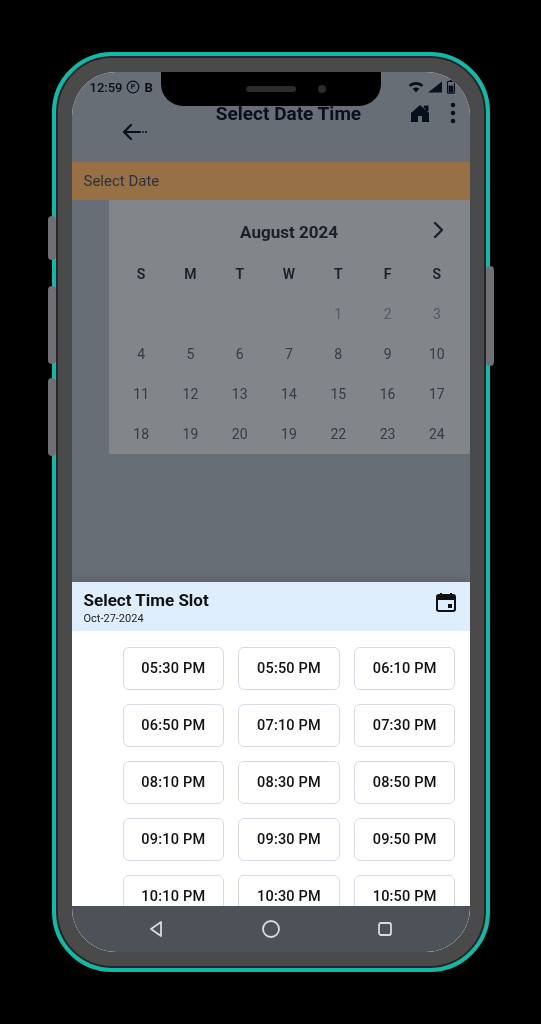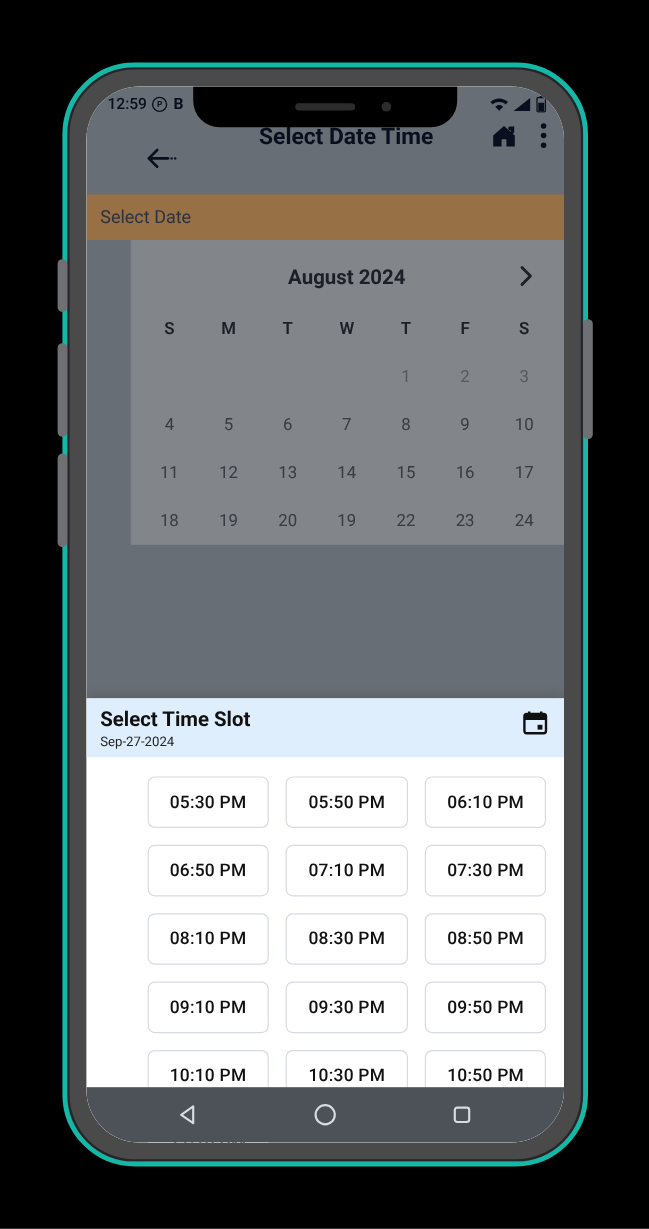--- a/index.html
+++ b/index.html
@@ -334,21 +334,21 @@
             <div class="cell">24</div>
           </div>
       </div>
 
     </div>
 
     <div class="sheet">
       <div class="sheet-header">
         <div class="tblock">
           <span class="sheet-title">Select Time Slot</span>
-          <span class="sheet-sub">Sep-27-2024</span>
+          <span class="sheet-sub">Oct-27-2024</span>
         </div>
         <span class="cal-ic">
           <svg width="24" height="24" viewBox="0 0 24 24">
             <rect x="3" y="5" width="18" height="16" rx="2" fill="none" stroke="#111" stroke-width="2"></rect>
             <rect x="3" y="5" width="18" height="5" fill="#111"></rect>
             <rect x="14" y="14" width="4" height="4" fill="#111"></rect>
             <line x1="7" y1="3" x2="7" y2="7" stroke="#111" stroke-width="2"></line>
             <line x1="17" y1="3" x2="17" y2="7" stroke="#111" stroke-width="2"></line>
           </svg>
         </span>

